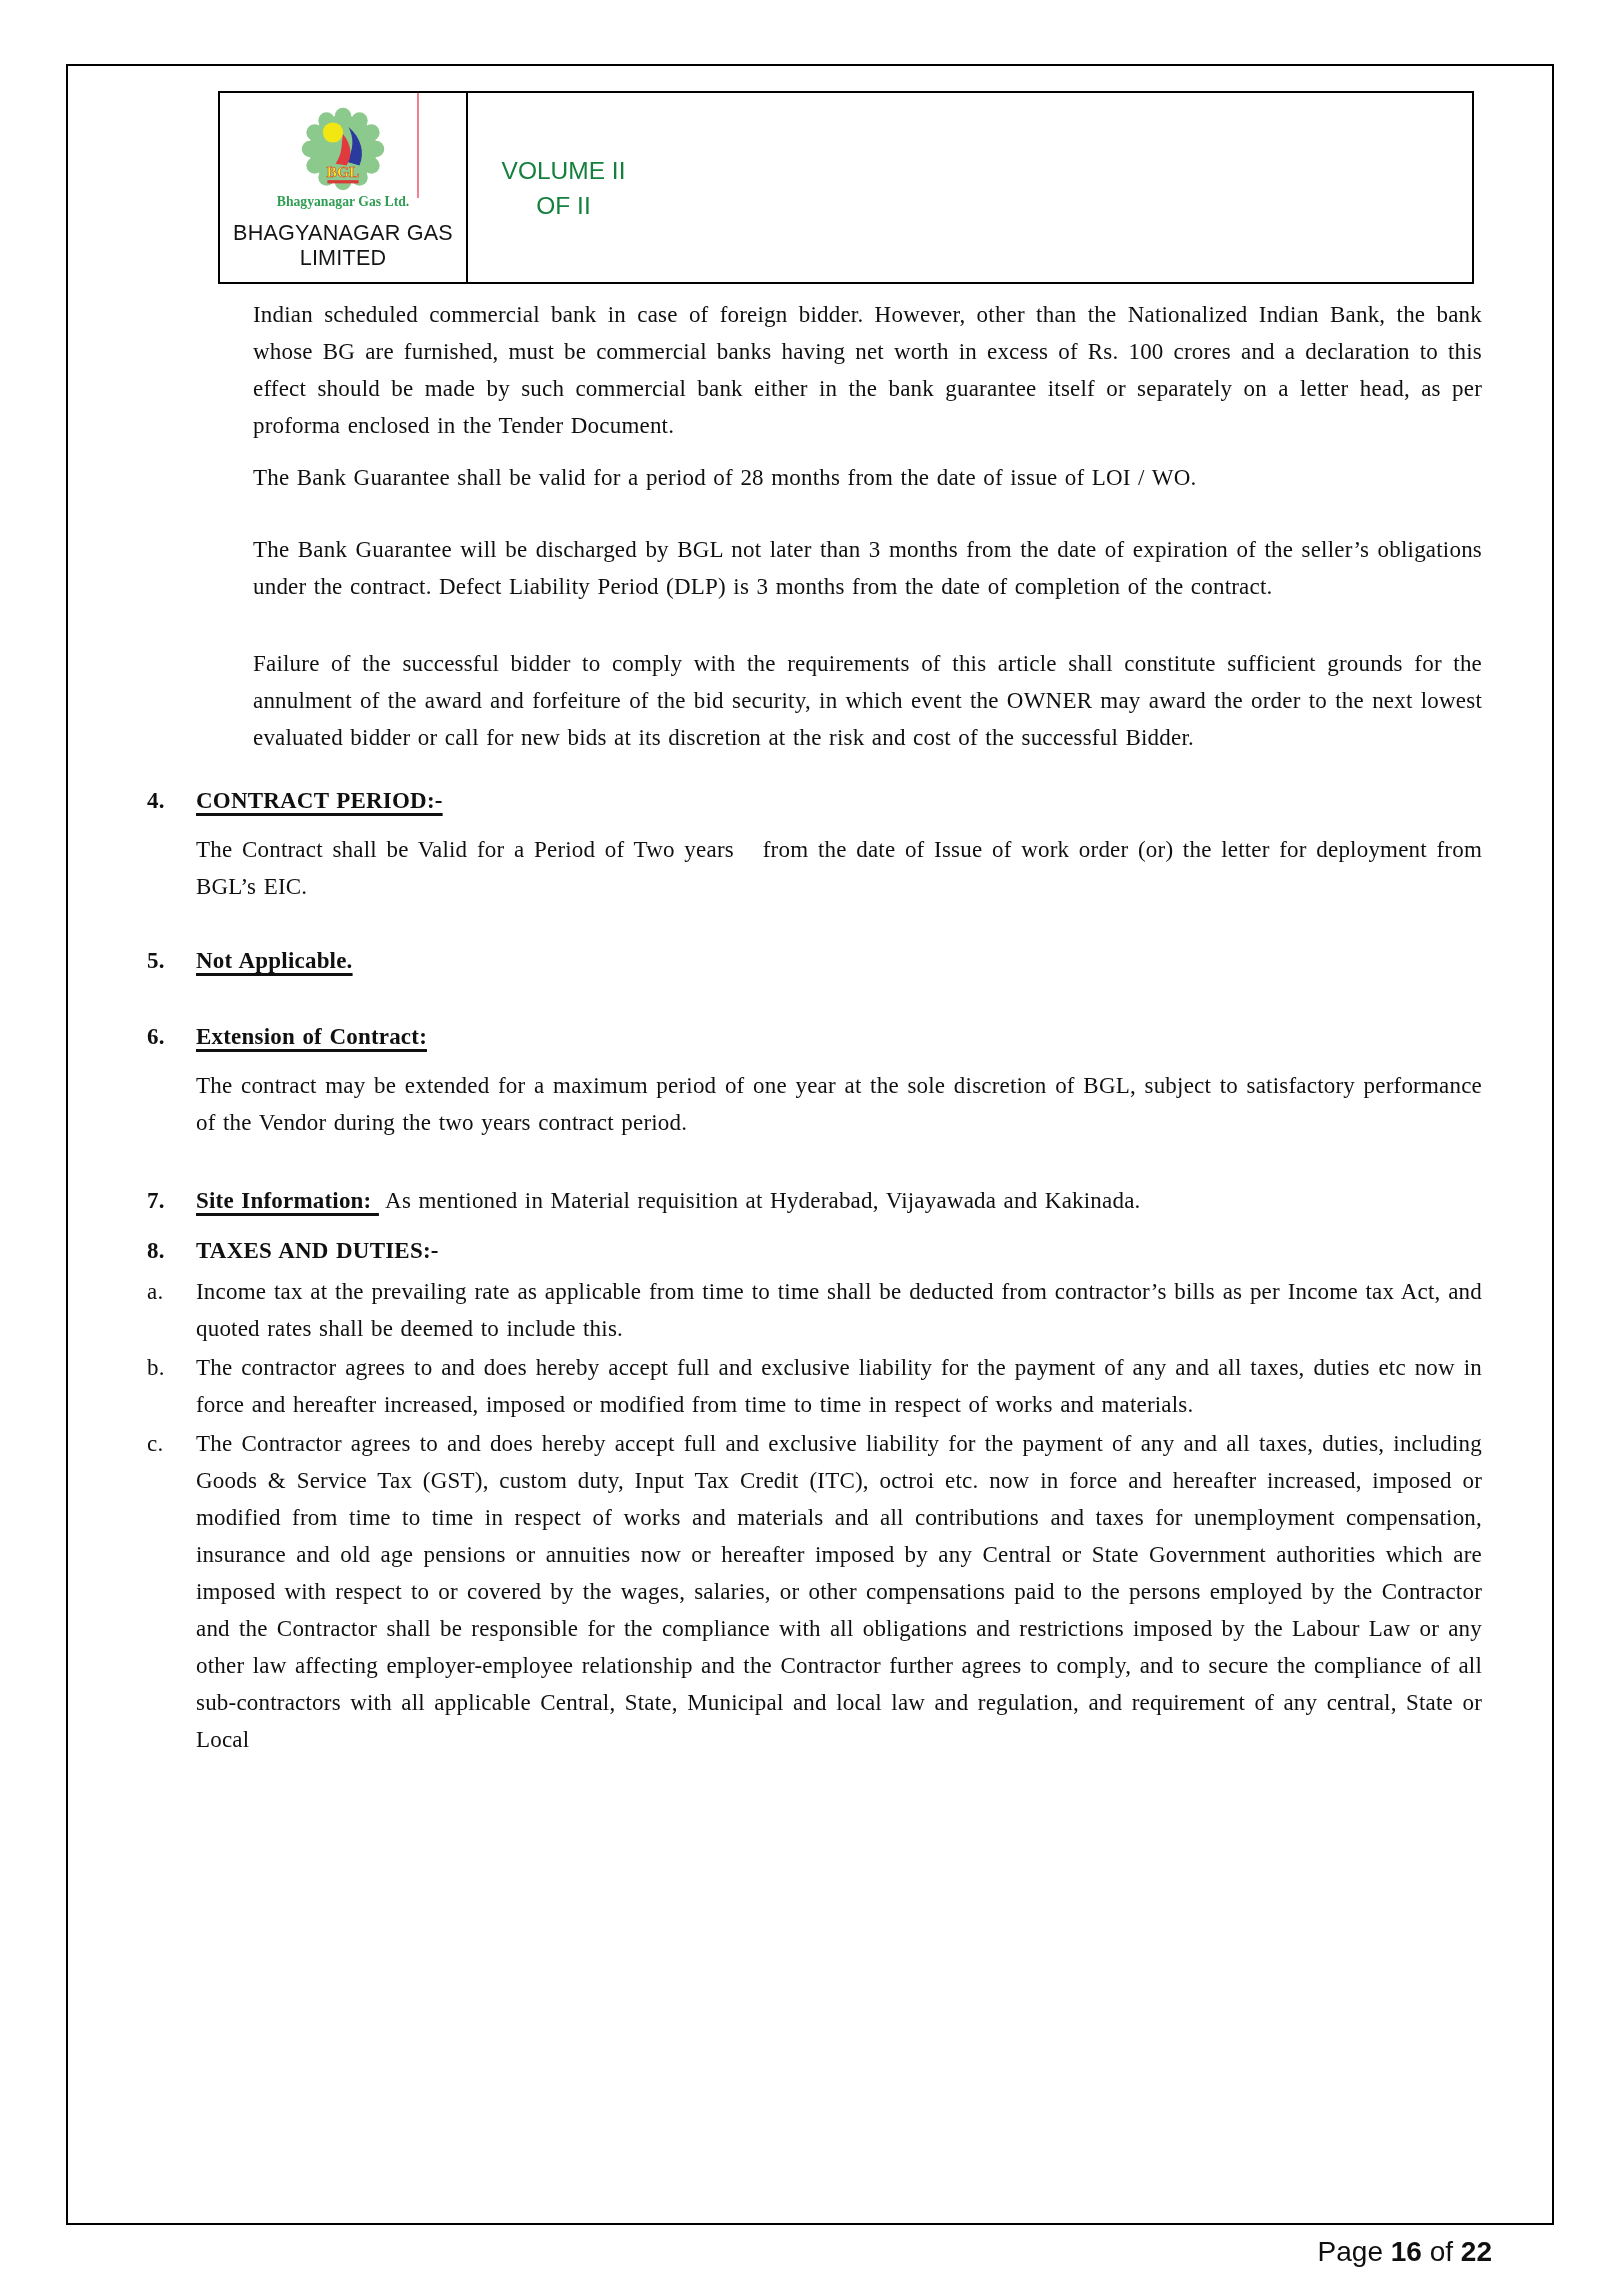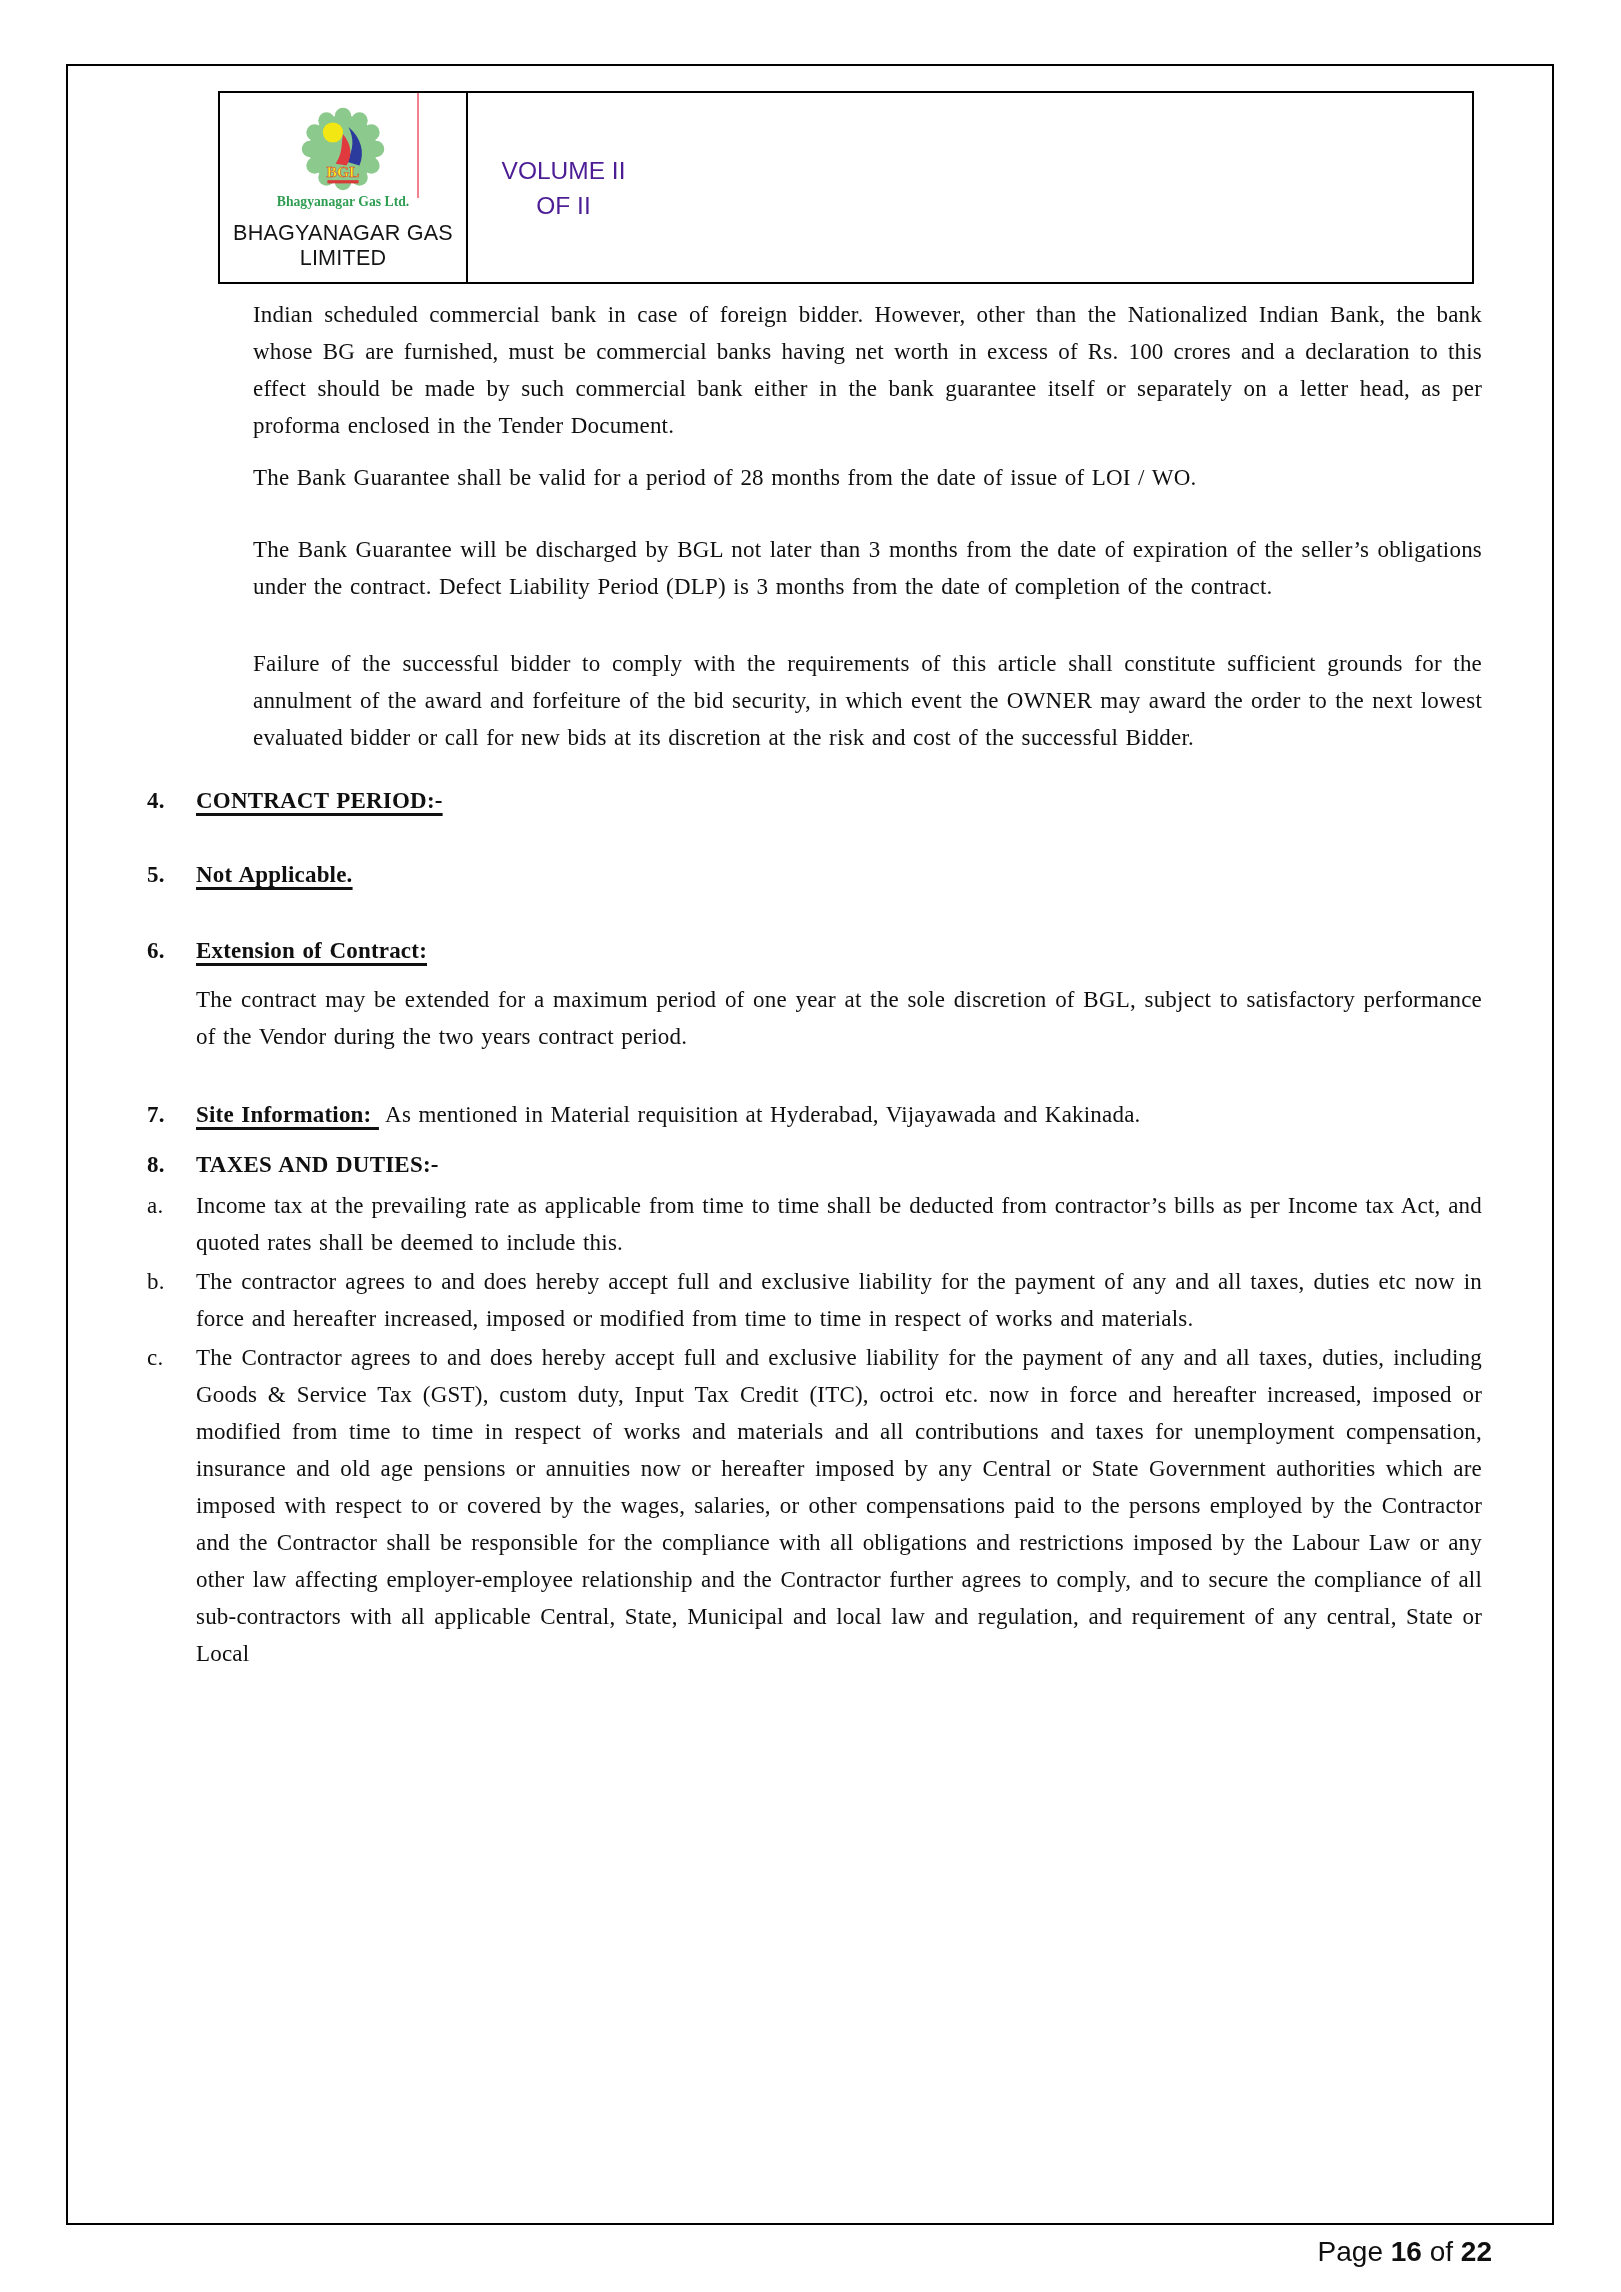--- a/index.html
+++ b/index.html
@@ -29,21 +29,21 @@
     margin-top:10.8px;font-family:"Liberation Sans",sans-serif;
     font-size:21.6px;line-height:25.5px;color:#151515;letter-spacing:0.2px;
   }
   .pink-line{position:absolute;left:197px;top:0;width:2px;height:105px;background:#f2808e;}
   .title-line{
     font-weight:bold;font-size:31px;line-height:37px;text-align:center;
     font-family:"Liberation Serif",serif;color:#0b0b0b;white-space:nowrap;
   }
   .volume-text{
     font-family:"Liberation Sans",sans-serif;font-size:24.5px;line-height:35px;
-    color:#4c1d95;text-align:right;
+    color:#15803d;text-align:right;
   }
   
   .doc-body{
     position:absolute;left:147px;top:284px;width:1335px;
     font-size:23px;line-height:37px;letter-spacing:0.2px;word-spacing:1.5px;
     text-align:justify;color:#101010;
   }
   .para{margin:0 0 0 106px;}
   .mt-p1{margin-top:11.8px;} .mt-p2{margin-top:15.7px;} .mt-p3{margin-top:35px;} .mt-p4{margin-top:40px;}
   .sec{display:flex;}
@@ -116,20 +116,21 @@
   <div class="doc-body">
     <p class="para mt-p1">Indian scheduled commercial bank in case of foreign bidder. However, other than the Nationalized Indian Bank, the bank whose BG are furnished, must be commercial banks having net worth in excess of Rs. 100 crores and a declaration to this effect should be made by such commercial bank either in the bank guarantee itself or separately on a letter head, as per proforma enclosed in the Tender Document.</p>
     <p class="para mt-p2">The Bank Guarantee shall be valid for a period of 28 months from the date of issue of LOI / WO.</p>
     <p class="para mt-p3">The Bank Guarantee will be discharged by BGL not later than 3 months from the date of expiration of the seller’s obligations under the contract. Defect Liability Period (DLP) is 3 months from the date of completion of the contract.</p>
     <p class="para mt-p4">Failure of the successful bidder to comply with the requirements of this article shall constitute sufficient grounds for the annulment of the award and forfeiture of the bid security, in which event the OWNER may award the order to the next lowest evaluated bidder or call for new bids at its discretion at the risk and cost of the successful Bidder.</p>
 
     <div class="sec mt-s4">
       <div class="sec-num">4.</div>
       <div class="sec-text">
         <div><span class="sec-head ul">CONTRACT PERIOD:-</span></div>
+        <div class="sec-body">The Contract shall be Valid for a Period of Two years   from the date of Issue of work order (or) the letter for deployment from BGL’s EIC.</div>
       </div>
     </div>
 
     <div class="sec mt-s5">
       <div class="sec-num">5.</div>
       <div class="sec-text">
         <div><span class="sec-head ul">Not Applicable.</span></div>
       </div>
     </div>
 

